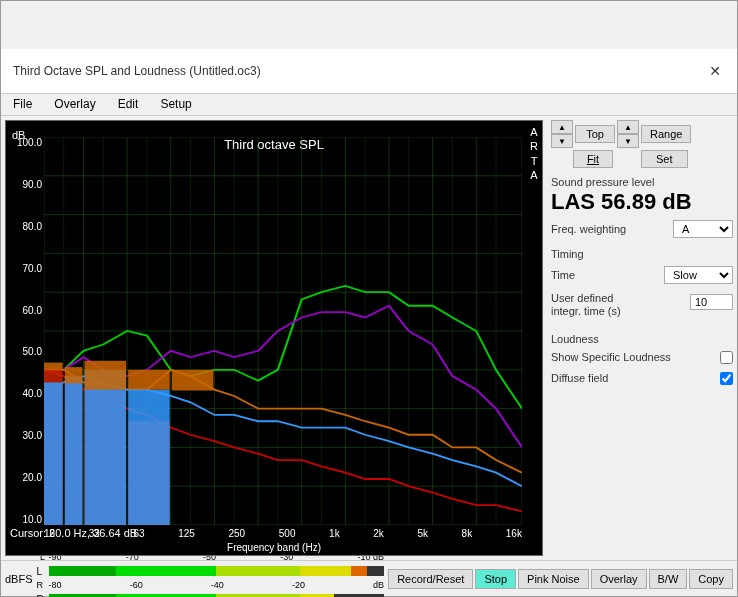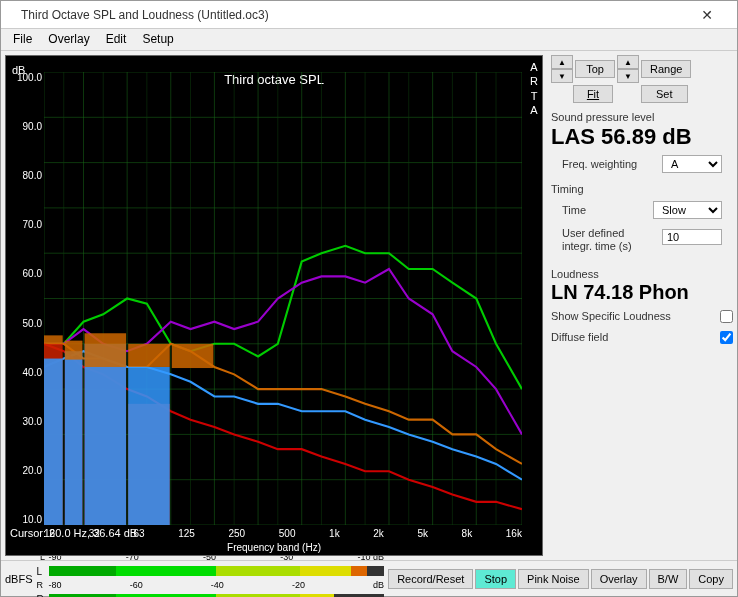--- a/index.html
+++ b/index.html
@@ -1,24 +1,24 @@
 <!DOCTYPE html>
 <html><head>
   <meta charset="utf-8">
   <style>
     * { box-sizing: border-box; margin: 0; padding: 0; }
     body { font-family: 'Segoe UI', Arial, sans-serif; font-size: 12px; background: #f0f0f0; width: 738px; height: 597px; overflow: hidden; }
 
     .window { width: 738px; height: 597px; background: #f0f0f0; border: 1px solid #999; display: flex; flex-direction: column; }
 
-    .title-bar { background: #fff; padding: 4px 20px; display: flex; align-items: center; justify-content: space-between; border-bottom: 1px solid #ccc; height: 28px; }
+    .title-bar { background: #fff; padding: 4px 12px; display: flex; align-items: center; justify-content: space-between; border-bottom: 1px solid #ccc; height: 45px; margin-top: 48px; }
     .title-text { font-size: 12px; color: #333; }
     .close-btn { width: 20px; height: 20px; background: none; border: none; cursor: pointer; font-size: 14px; color: #333; display: flex; align-items: center; justify-content: center; }
 
-    .menu-bar { display: flex; gap: 0; background: #f0f0f0; border-bottom: 1px solid #ccc; padding: 2px 4px; height: 22px; }
+    .menu-bar { display: flex; gap: 6px; background: #f0f0f0; border-bottom: 1px solid #ccc; padding: 2px 4px; height: 22px; }
     .menu-item { padding: 1px 8px; font-size: 12px; cursor: pointer; color: #000; }
 
     .main-content { display: flex; flex: 1; overflow: hidden; }
 
     .chart-area { flex: 1; background: #000; position: relative; margin: 4px; border: 1px solid #666; min-width: 0; }
 
     .chart-title { position: absolute; top: 16px; left: 50%; transform: translateX(-50%); color: #fff; font-size: 13px; }
     .chart-arta { position: absolute; top: 4px; right: 4px; color: #fff; font-size: 11px; line-height: 1.2; text-align: center; }
 
     .y-axis-label { position: absolute; top: 8px; left: 6px; color: #fff; font-size: 11px; }
@@ -40,25 +40,25 @@
     .top-controls { display: flex; gap: 4px; margin-bottom: 4px; }
     .nav-btn { width: 22px; height: 16px; background: #e0e0e0; border: 1px solid #aaa; cursor: pointer; display: flex; align-items: center; justify-content: center; font-size: 9px; }
     .nav-label-btn { padding: 2px 8px; background: #e0e0e0; border: 1px solid #aaa; cursor: pointer; font-size: 11px; min-width: 40px; text-align: center; }
 
     .spl-section { border: none; }
     .spl-label { font-size: 11px; color: #333; margin-bottom: 2px; }
     .spl-value { font-size: 22px; font-weight: bold; color: #000; line-height: 1.1; }
 
     .section-label { font-size: 11px; color: #333; margin-top: 4px; }
 
-    .control-row { display: flex; align-items: center; justify-content: space-between; margin: 2px 11px; }
+    .control-row { display: flex; align-items: center; justify-content: space-between; margin: 2px 0; }
     .control-label { font-size: 11px; color: #333; }
     .select-box { padding: 1px 4px; font-size: 11px; border: 1px solid #aaa; background: #fff; min-width: 60px; }
 
-    .input-box { padding: 1px 4px; font-size: 11px; border: 1px solid #aaa; background: #fff; width: 60px; }
+    .input-box { padding: 1px 4px; font-size: 11px; border: 1px solid #aaa; background: #fff; width: 43px; }
 
     .loudness-section { margin-top: 4px; }
     .loudness-value { font-size: 20px; font-weight: bold; color: #000; line-height: 1.2; }
 
     .checkbox-row { display: flex; align-items: center; justify-content: space-between; margin: 2px 0; }
     .checkbox-label { font-size: 11px; color: #333; }
 
     .bottom-bar { height: 36px; background: #f0f0f0; border-top: 1px solid #ccc; display: flex; align-items: center; padding: 2px 4px; gap: 0; }
 
     .dbfs-label { font-size: 11px; color: #000; margin-right: 4px; white-space: nowrap; }
@@ -317,21 +317,20 @@
       </div>
 
       <div class="control-row" style="align-items:flex-start;">
         <span class="control-label" style="max-width:90px; line-height:1.2;">User defined integr. time (s)</span>
         <input class="input-box" value="10" style="margin-top: 2px;">
       </div>
 
 
       <div class="loudness-section">
         <div class="section-label">Loudness</div>
-        <div class="loudness-value">LN 74.18 Phon</div>
       </div>
 
       <div class="checkbox-row">
         <span class="checkbox-label">Show Specific Loudness</span>
         <input type="checkbox" style="">
       </div>
 
       <div class="checkbox-row">
         <span class="checkbox-label">Diffuse field</span>
         <input type="checkbox" checked="" style="">

